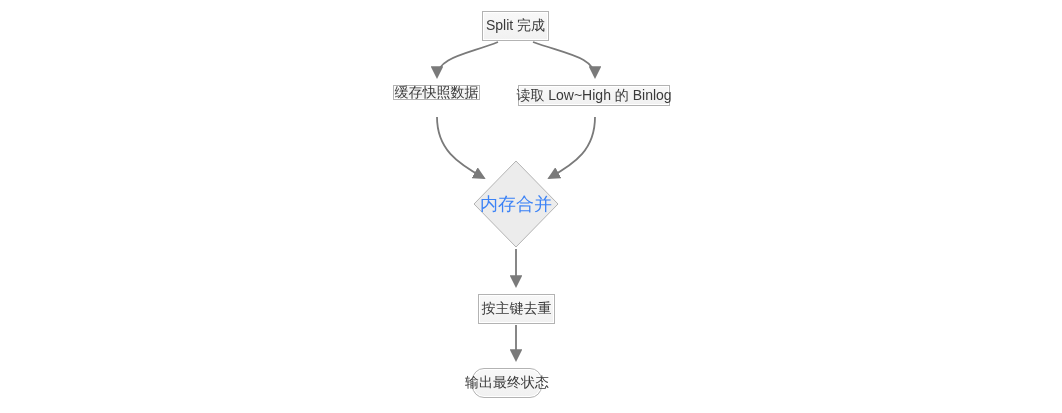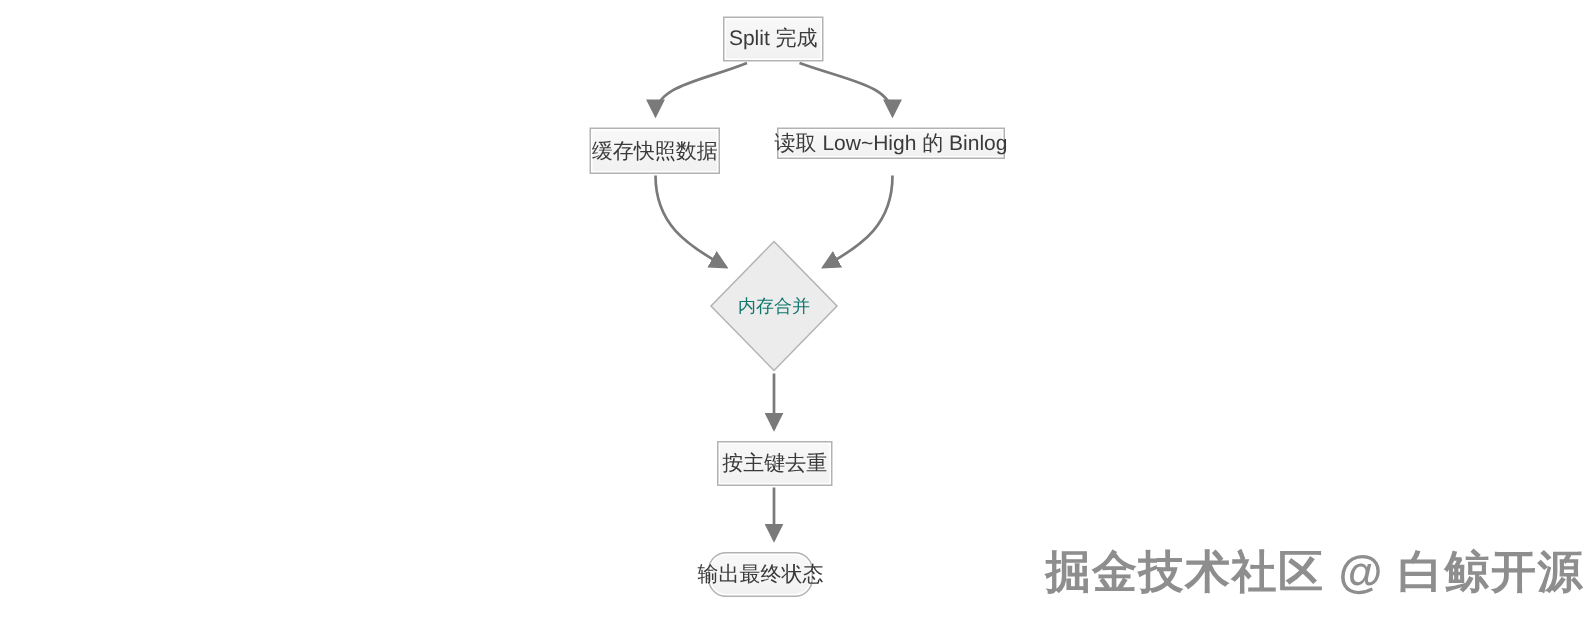--- a/index.html
+++ b/index.html
@@ -30,35 +30,35 @@
     box-shadow: 0 0 0 1px #ffffff inset;
     color: #3a3a3a;
     font-size: 14px;
     display: flex;
     align-items: center;
     justify-content: center;
     white-space: nowrap;
     text-align: center;
   }
   .node-split     { left: 482px; top: 11px;  width: 67px;  height: 30px; }
-  .node-cache     { left: 393px; top: 85px;  width: 87px;  height: 31px; }
+  .node-cache     { left: 393px; top: 85px;  width: 87px;  height: 15px; }
   .node-binlog    { left: 518px; top: 85px;  width: 152px; height: 21px; }
   .node-dedupe    { left: 478px; top: 294px; width: 77px;  height: 30px; text-align: center; }
   .node-output    { left: 472px; top: 368px; width: 70px;  height: 30px; border-radius: 12px; }
   .diamond-label {
     position: absolute;
     left: 473px;
     top: 160px;
     width: 86px;
     height: 88px;
     display: flex;
     align-items: center;
     justify-content: center;
-    color: #0f766e;
-    font-size: 12px;
+    color: #3b82f6;
+    font-size: 18px;
     white-space: nowrap;
   }
   .watermark {
     position: absolute;
     right: 6px;
     bottom: 11px;
     font-size: 30px;
     font-weight: bold;
     letter-spacing: 1px;
     color: #8e8e8e;
@@ -93,15 +93,14 @@
   <div class="node node-cache">缓存快照数据</div>
 
   <div class="node node-binlog">读取 Low~High 的 Binlog</div>
 
   <div class="diamond-label">内存合并</div>
 
   <div class="node node-dedupe">按主键去重</div>
 
   <div class="node node-output">输出最终状态</div>
 
-  <div class="watermark">掘金技术社区 @ 白鲸开源</div>
 
 </div>
 
 </body></html>

